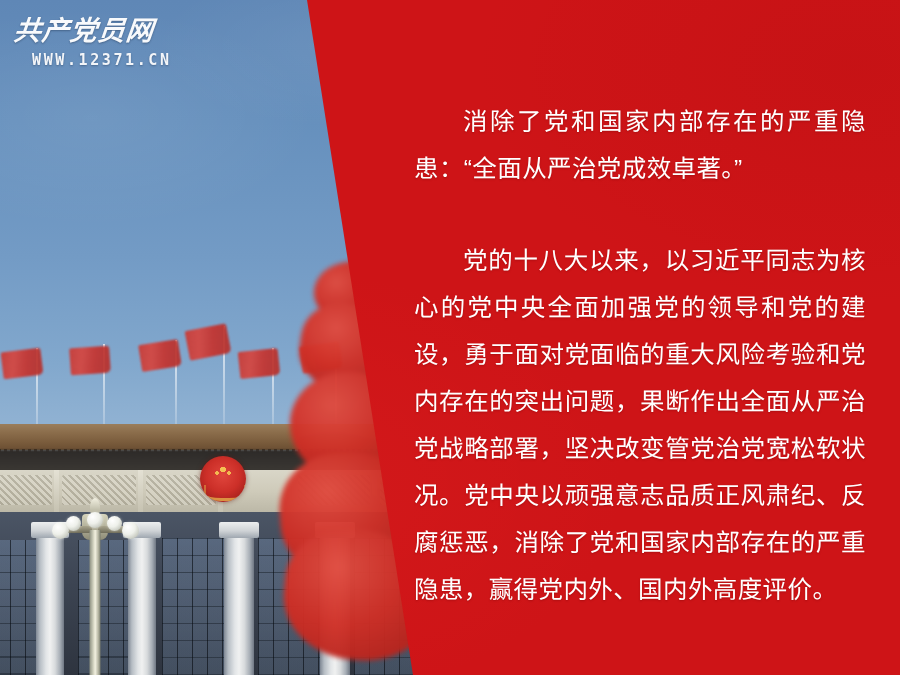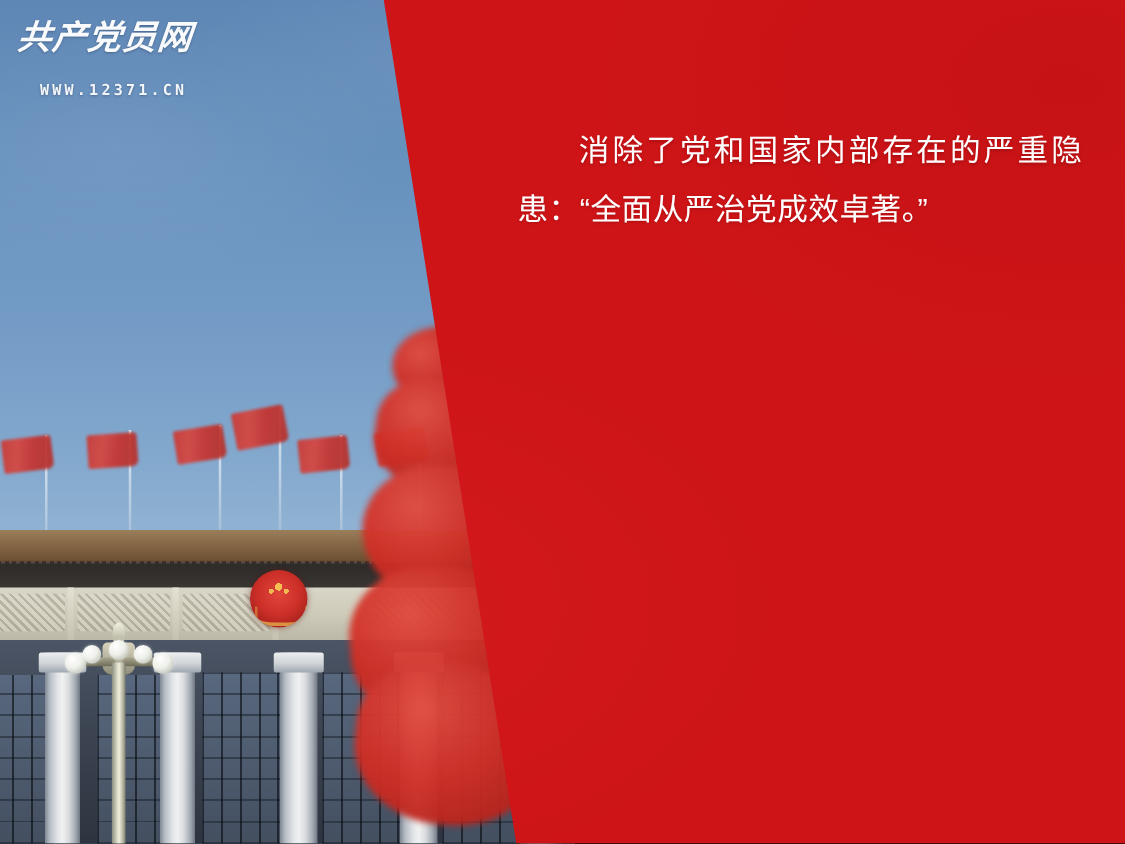--- a/index.html
+++ b/index.html
@@ -265,23 +265,23 @@
     width: 150px;
   }
   .logo-mark {
     display: block;
     width: 136px;
     height: 34px;
     opacity: .96;
   }
   .logo-url {
     display: block;
-    margin-top: 17px;
+    margin-top: 3px;
     margin-left: 18px;
-    font-size: 12px;
+    font-size: 15px;
     letter-spacing: 2.6px;
     color: rgba(255,255,255,.93);
     font-family: "DejaVu Sans Mono", "Liberation Mono", monospace;
     font-weight: 700;
     text-shadow: 0 1px 2px rgba(40,60,90,.45);
   }
   .logo-cn {
     position: absolute;
     left: 0; top: 0;
     font-size: 27px;
@@ -393,20 +393,21 @@
       <div class="drape-lobe" style="left:-20px; top:190px; width:142px; height:126px; border-radius:46% 54% 52% 48%; transform:rotate(-4deg);"></div>
       <div class="drape-lobe" style="left:-16px; top:268px; width:152px; height:130px; border-radius:44% 56% 50% 50%; transform:rotate(5deg);"></div>
     </div>
   </div>
 
   <div class="red-pane"></div>
   <div class="red-pane-soft"></div>
 
   <div class="copy">
     <p class="para">消除了党和国家内部存在的严重隐患：“全面从严治党成效卓著。”</p>
+    <p class="para">党的十八大以来，以习近平同志为核心的党中央全面加强党的领导和党的建设，勇于面对党面临的重大风险考验和党内存在的突出问题，果断作出全面从严治党战略部署，坚决改变管党治党宽松软状况。党中央以顽强意志品质正风肃纪、反腐惩恶，消除了党和国家内部存在的严重隐患，赢得党内外、国内外高度评价。</p>
   </div>
 
   <div class="logo">
     <div class="logo-mark">
       <span class="logo-cn">共产党员网</span>
     </div>
     <span class="logo-url">WWW.12371.CN</span>
   </div>
 
 </div>

